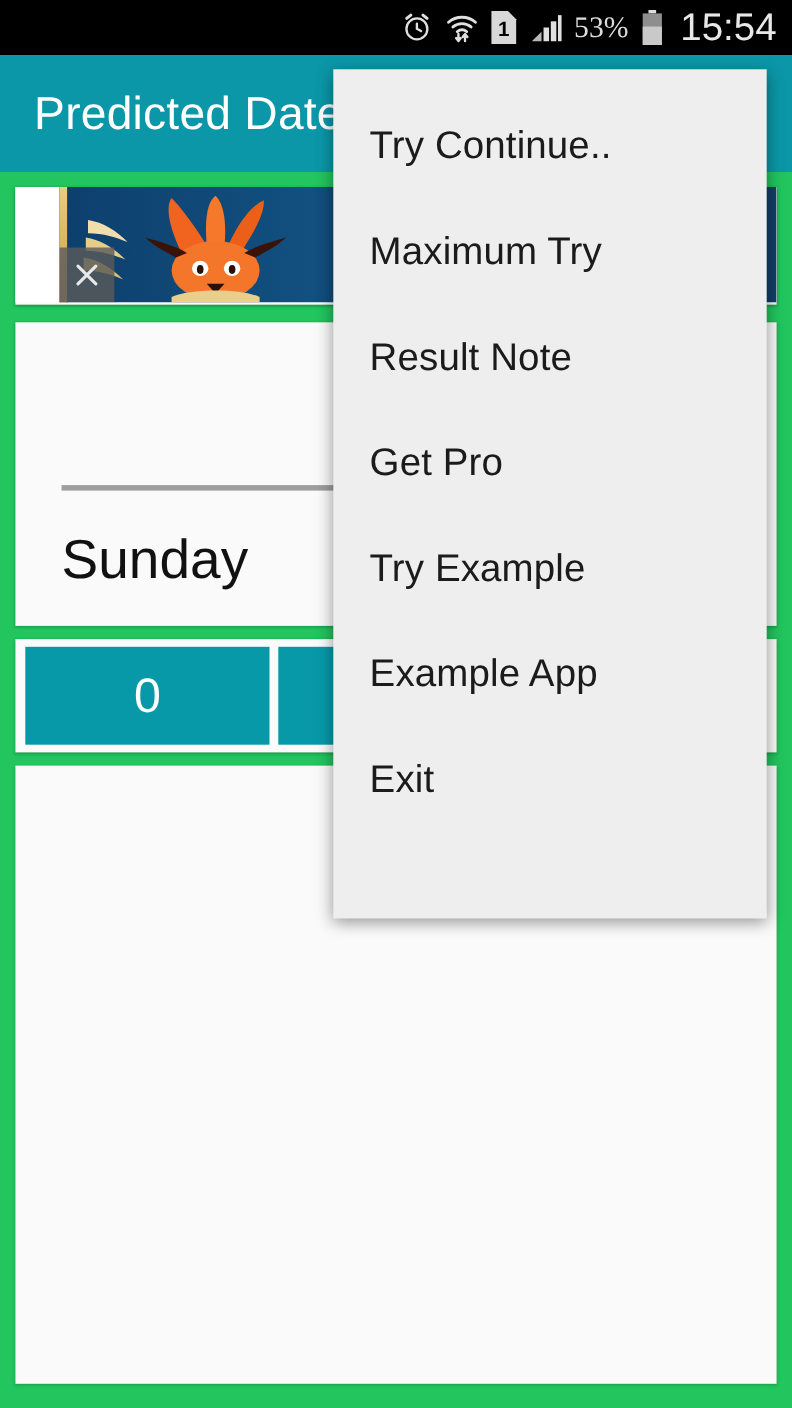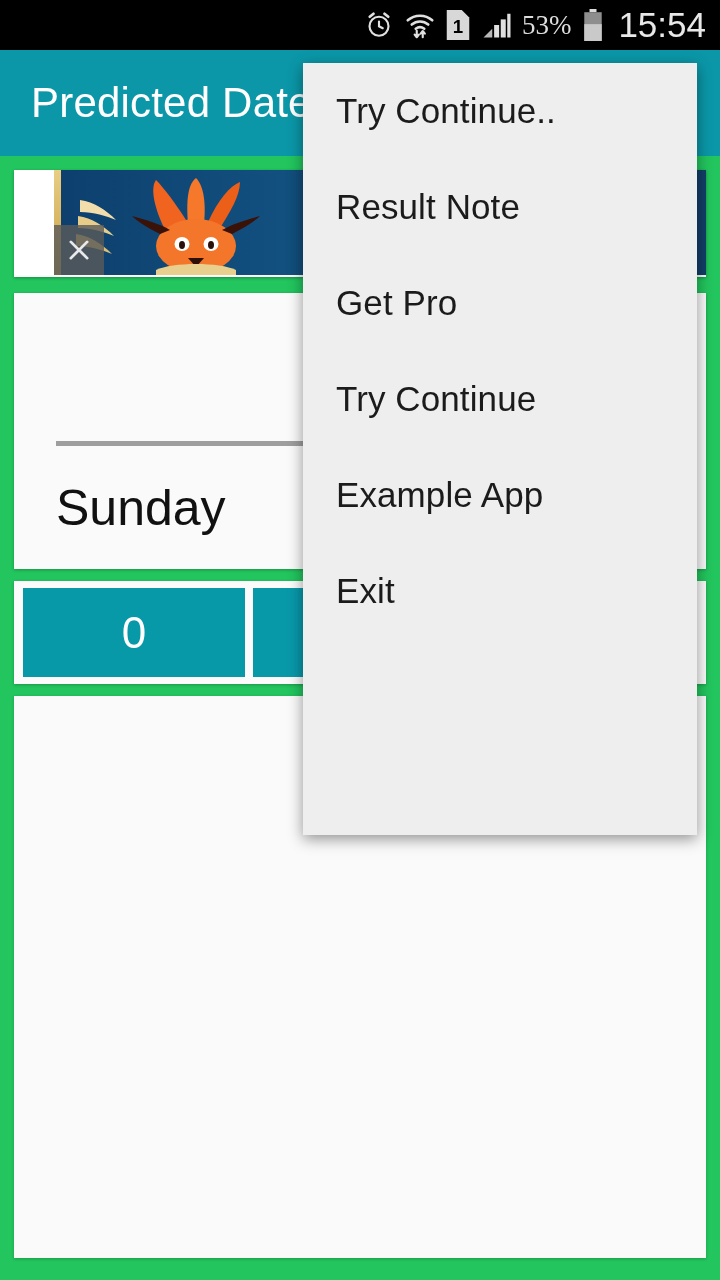--- a/index.html
+++ b/index.html
@@ -184,20 +184,21 @@
     box-shadow:0 1px 3px rgba(0,0,0,0.22);
   }
 
   
   #overflow-menu {
     position:absolute; left:303px; top:63px;
     width:394px; height:772px;
     background:#eeeeee;
     box-shadow:0 4px 14px rgba(0,0,0,0.42);
     z-index:50;
+    padding-top:22px;
     text-align:right;
   }
   .menu-item {
     width:100%;
     height:96px;
     display:flex; align-items:center;
     padding-left:33px;
     cursor:pointer;
     color:#1b1b1b;
     font-size:35px;
@@ -334,27 +335,30 @@
 
     <div id="content-card"></div>
 
   </div>
 
   <div id="overflow-menu">
     <div class="menu-item">
       <span>Try Continue..</span>
     </div>
     <div class="menu-item">
+      <span>Maximum Try</span>
+    </div>
+    <div class="menu-item">
       <span>Result Note</span>
     </div>
     <div class="menu-item">
       <span>Get Pro</span>
     </div>
     <div class="menu-item">
-      <span>Try Continue</span>
+      <span>Try Example</span>
     </div>
     <div class="menu-item">
       <span>Example App</span>
     </div>
     <div class="menu-item">
       <span>Exit</span>
     </div>
   </div>
 
 </div>

